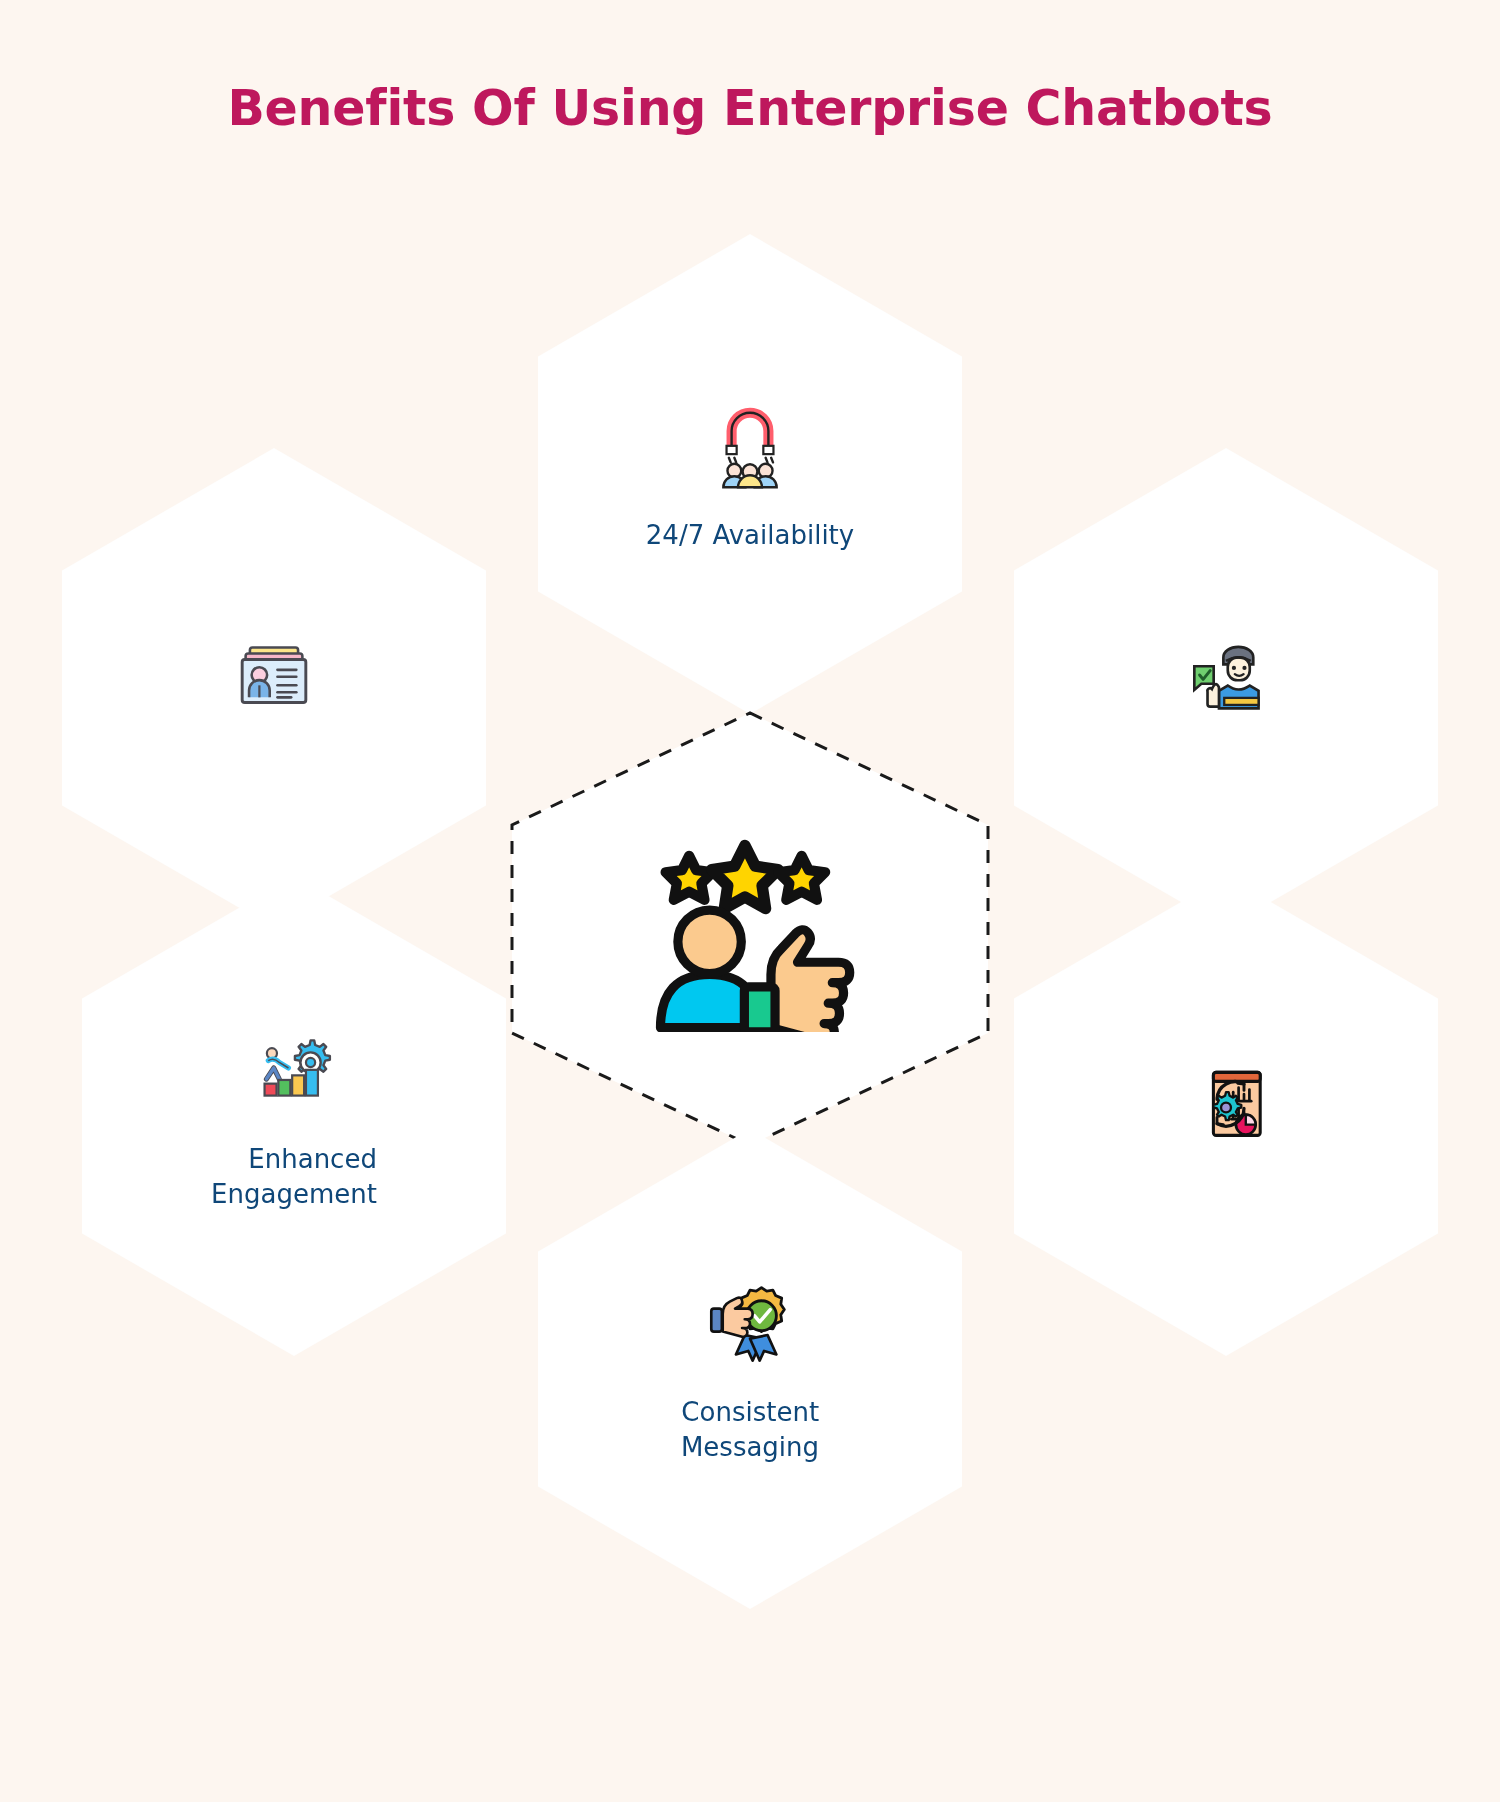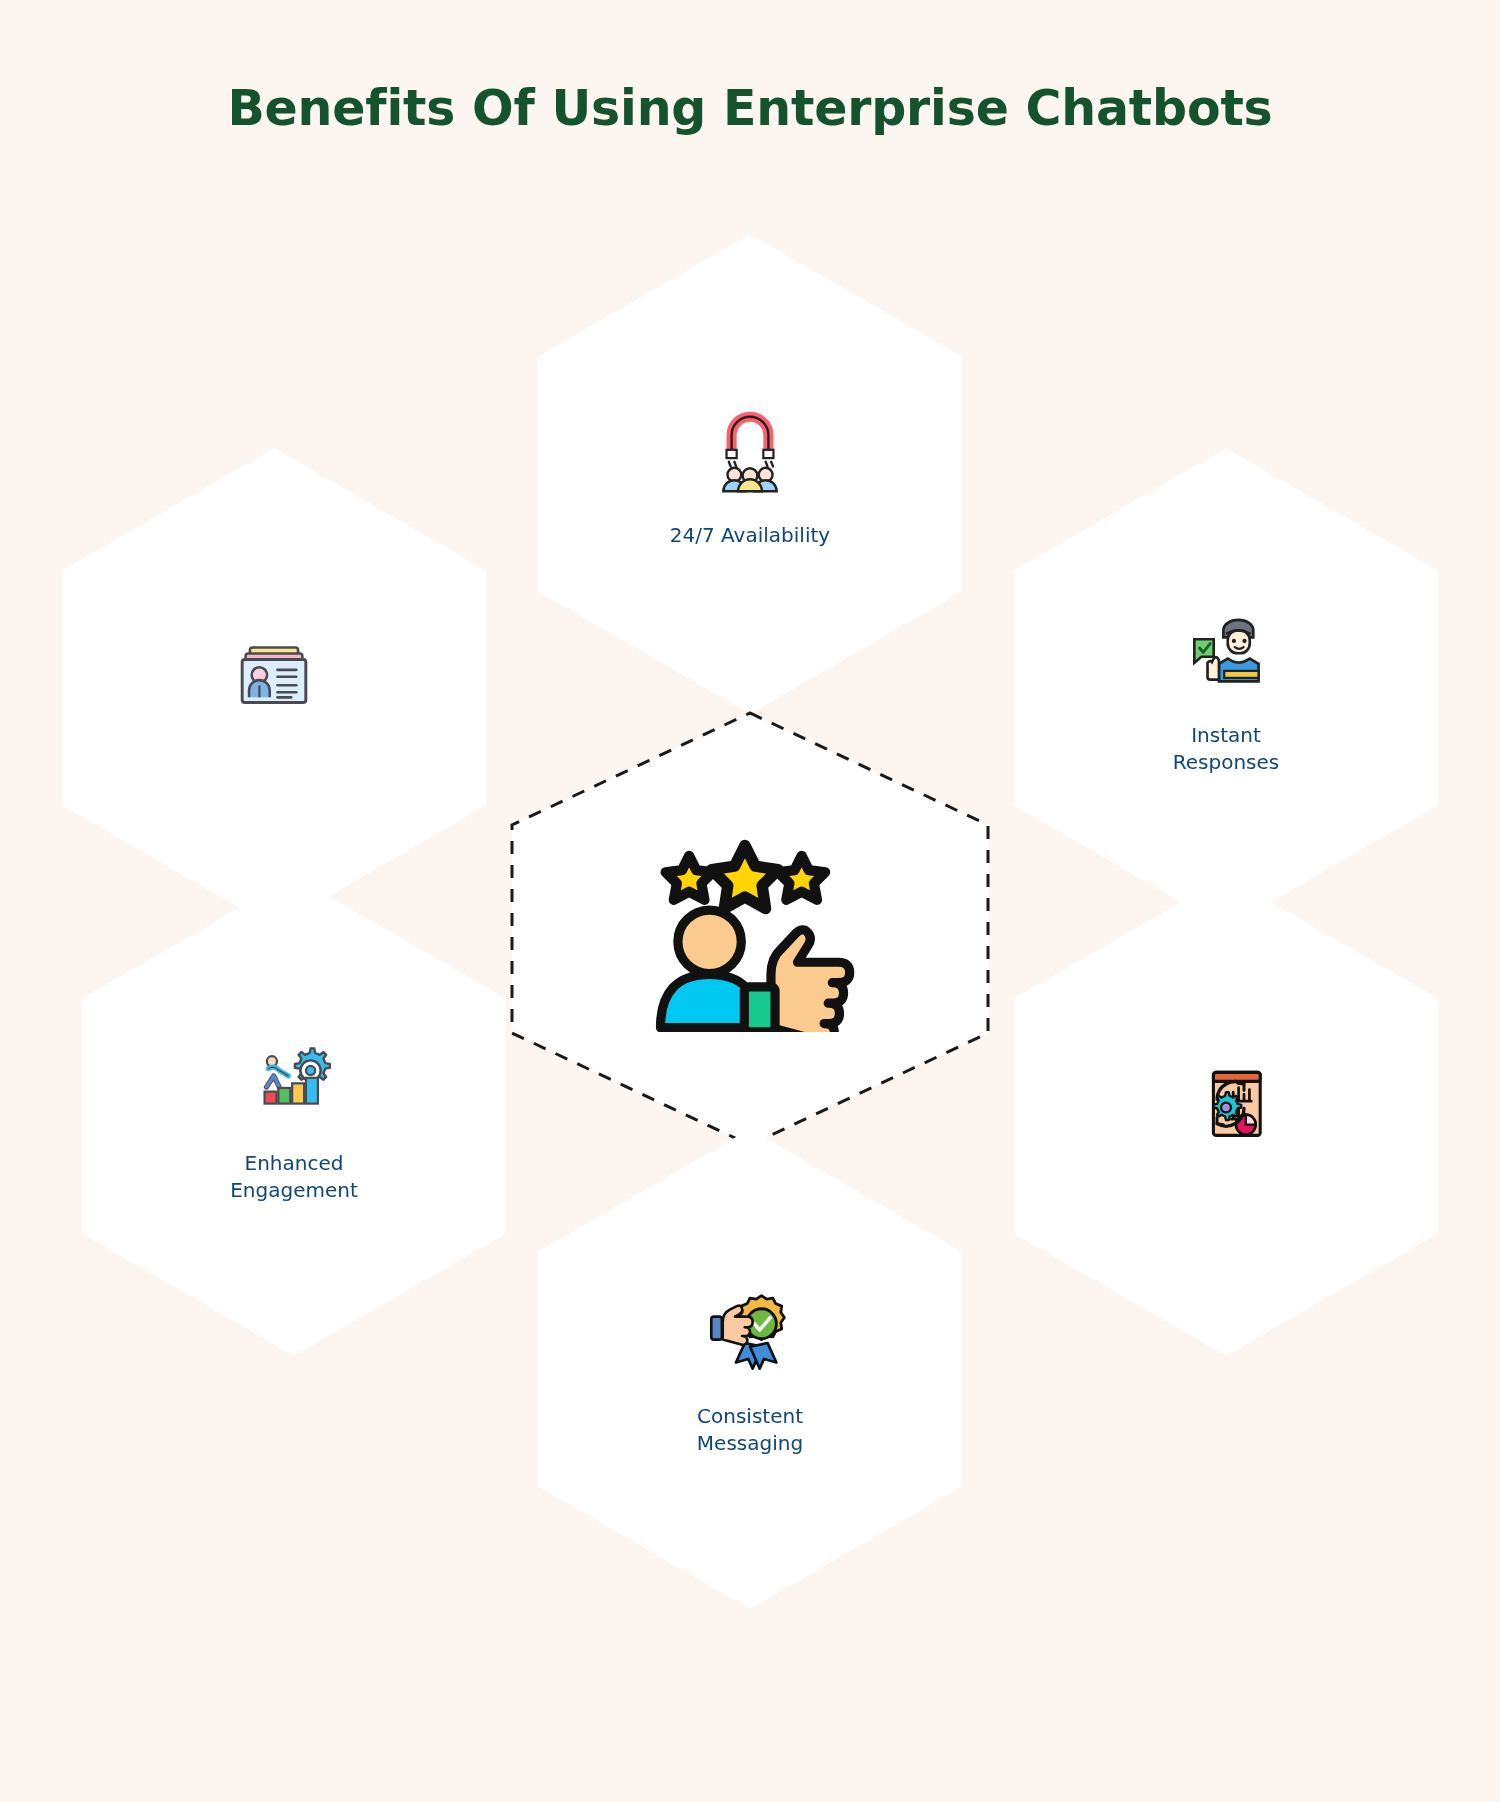--- a/index.html
+++ b/index.html
@@ -8,21 +8,21 @@
     background:#fdf6f0;
     font-family:"Liberation Sans", sans-serif;
     overflow:hidden;
   }
   #page { position:relative; width:1500px; height:1802px; background:#fdf6f0; }
 
   #title {
     position:absolute; left:0; top:80px; width:1500px;
     text-align:center;
     font-size:49px; font-weight:bold; letter-spacing:-0.2px;
-    color:#14532d;
+    color:#be185d;
     font-family:"DejaVu Sans", sans-serif;
   }
 
   .hexwrap { position:absolute; width:424px; height:480px; }
 
   .hex {
     position:absolute; inset:0;
     background:#ffffff;
     clip-path: polygon(50% 0%, 100% 25.5%, 100% 74.5%, 50% 100%, 0% 74.5%, 0% 25.5%);
     filter: drop-shadow(2px 5px 7px rgba(150,120,100,0.13));
@@ -39,22 +39,22 @@
     display:flex; flex-direction:column;
     align-items:center; justify-content:center;
   }
   .icon-slot {
     width:96px; height:96px;
     display:flex; align-items:center; justify-content:center;
     margin-bottom:26px;
   }
   .icon-slot.big { width:230px; height:215px; margin-bottom:0; }
   .hexlabel {
-    font-size:20px; line-height:1.34;
-    color:#0f4779; text-align:center;
+    font-size:26px; line-height:1.34;
+    color:#0f4779; text-align:right;
     max-width:280px;
     font-family:"DejaVu Sans", sans-serif;
     white-space:pre-line;
   }
 
   
   #hex-top       { left:538px; top:234px; }
   #hex-topleft   { left:62px;  top:448px; }
   #hex-topright  { left:1014px;top:448px; }
   #hex-center    { left:508px; top:709px; width:484px; height:440px;}
@@ -132,22 +132,20 @@
           <rect x="52" y="30" width="25" height="26" rx="11" fill="#fdf1dc" stroke="#222" stroke-width="3"></rect>
           <path d="M50 34 q14 -8 28 0" fill="none" stroke="#222" stroke-width="3"></path>
           <circle cx="59" cy="42" r="2.4" fill="#222"></circle>
             <circle cx="71" cy="42" r="2.4" fill="#222"></circle>
           <path d="M60 49 q5 4 10 0" fill="none" stroke="#222" stroke-width="2.6" stroke-linecap="round"></path>
           <path d="M52 62 q12 9 25 0 l10 6 v20 h-45 v-20 z" fill="#3b9ae1" stroke="#222" stroke-width="3"></path>
           <rect x="48" y="76" width="39" height="8" fill="#f5c842" stroke="#222" stroke-width="2.6"></rect>
           <path d="M34 66 q4 -10 8 -2 v22 h-10 a3 3 0 0 1 -3 -3 v-14 a3 3 0 0 1 5 -3z" fill="#fdf1dc" stroke="#222" stroke-width="3"></path>
         </svg>
       </div>
-      <div class="hexlabel">Instant
-Responses</div>
     </div>
   </div>
 
   <div class="hexwrap" id="hex-center">
     <div class="hex dashed">
       <svg viewBox="0 0 484 440" preserveAspectRatio="none">
         <polygon points="242,4 480,116 480,324 242,436 4,324 4,116" fill="#ffffff" stroke="#1a1a1a" stroke-width="3" stroke-dasharray="13 11"></polygon>
       </svg>
     </div>
     <div class="hexinner">

